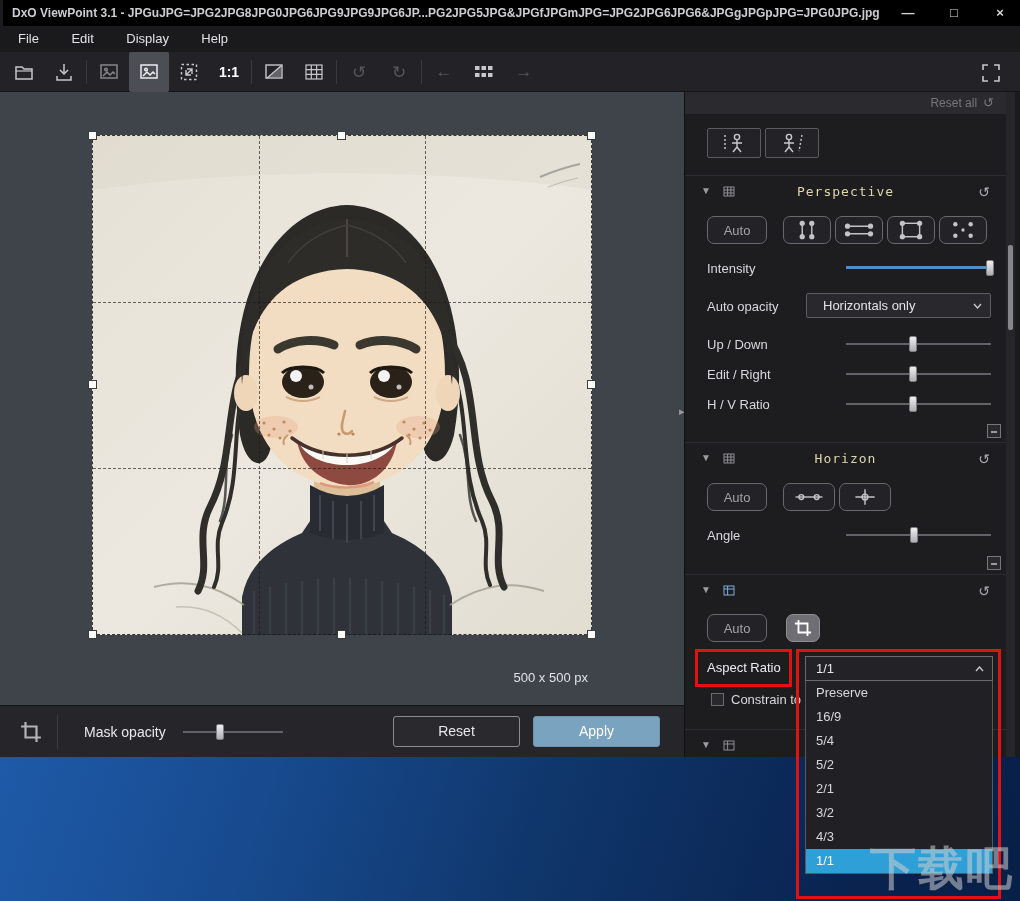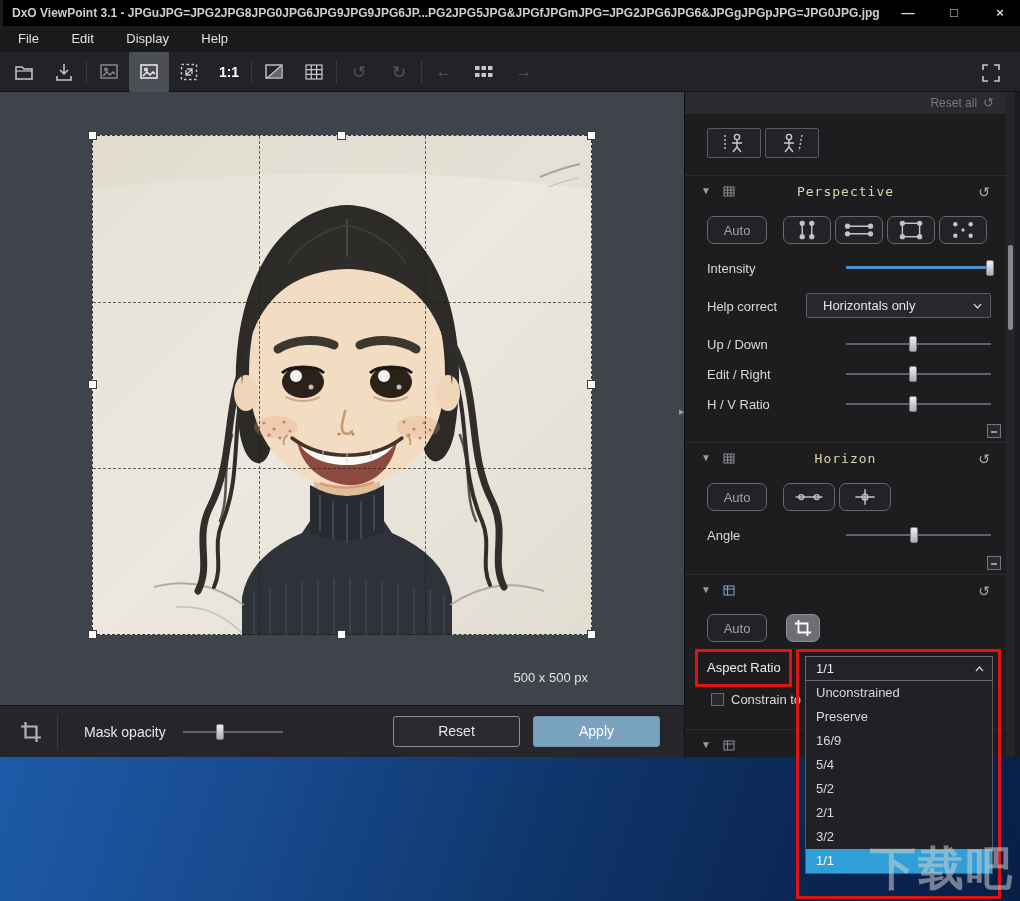--- a/index.html
+++ b/index.html
@@ -441,21 +441,21 @@
           <circle cx="24" cy="14" r="1.7"></circle>
         </svg>
     </div>
 
     <div class="plabel" style="top:169px">Intensity</div>
     <div class="slider accent" style="left:161px;top:170px;width:145px">
       <div class="track"></div>
       <div class="thumb" style="left: 99%;"></div>
     </div>
 
-    <div class="plabel" style="top:207px">Help correct</div>
+    <div class="plabel" style="top:207px">Auto opacity</div>
     <div class="pdrop" style="top:201px">
       <span>Horizontals only</span>
       <span class="chev">
         <svg width="9" height="6" viewBox="0 0 9 6">
             <path d="M1 1l3.5 4L8 1" stroke="#c8c8cc" fill="none" stroke-width="1.4"></path>
           </svg>
       </span>
     </div>
 
     <div class="plabel" style="top:245px">Up / Down</div>
@@ -562,27 +562,27 @@
 <div class="popup">
   <div class="popup-field">
     <span>1/1</span>
     <span class="chev">
       <svg width="9" height="6" viewBox="0 0 9 6">
           <path d="M1 5l3.5-4L8 5" stroke="#c8c8cc" fill="none" stroke-width="1.4"></path>
         </svg>
     </span>
   </div>
   <div class="popup-list">
-    <div class="popup-item">Unconstrained</div>
     <div class="popup-item">Preserve</div>
     <div class="popup-item">16/9</div>
     <div class="popup-item">5/4</div>
     <div class="popup-item">5/2</div>
     <div class="popup-item">2/1</div>
     <div class="popup-item">3/2</div>
+    <div class="popup-item">4/3</div>
     <div class="popup-item selected">1/1</div>
   </div>
 </div>
 
 <div class="red-box red-box-1"></div>
 <div class="red-box red-box-2"></div>
 
 <div class="watermark">下载吧</div>
 
 </body></html>

